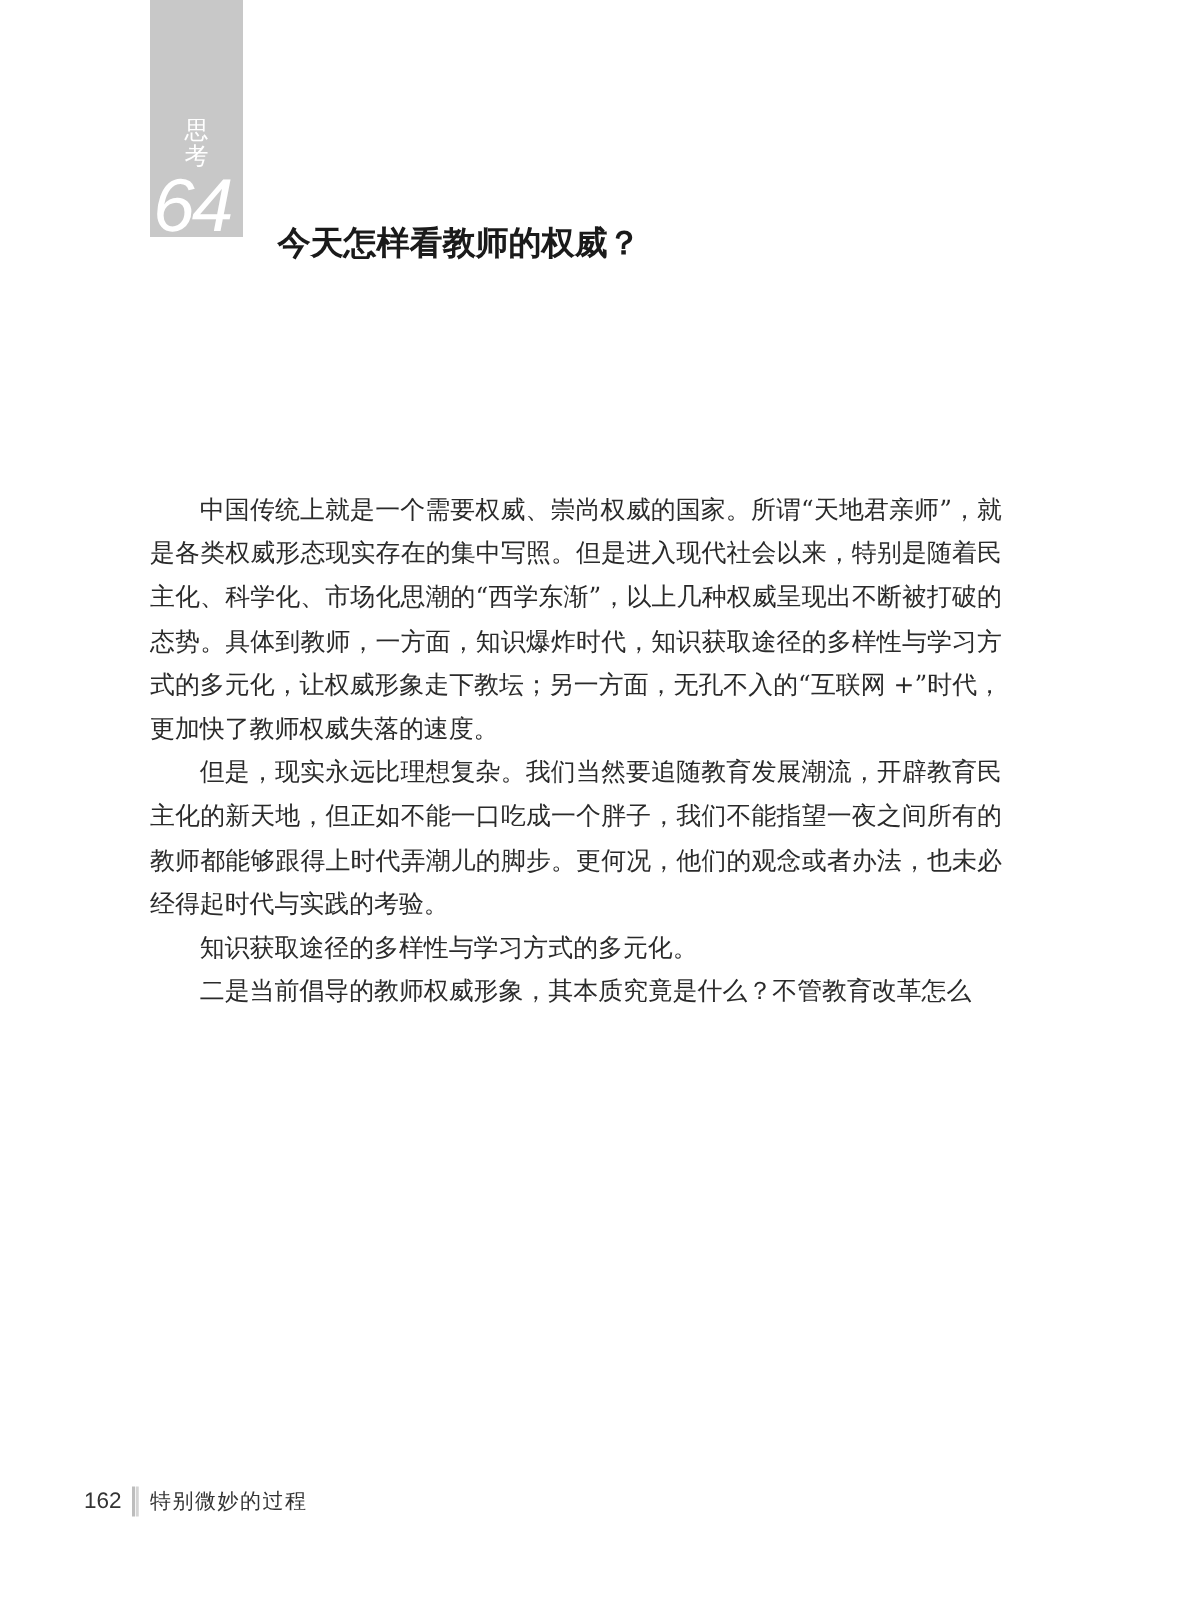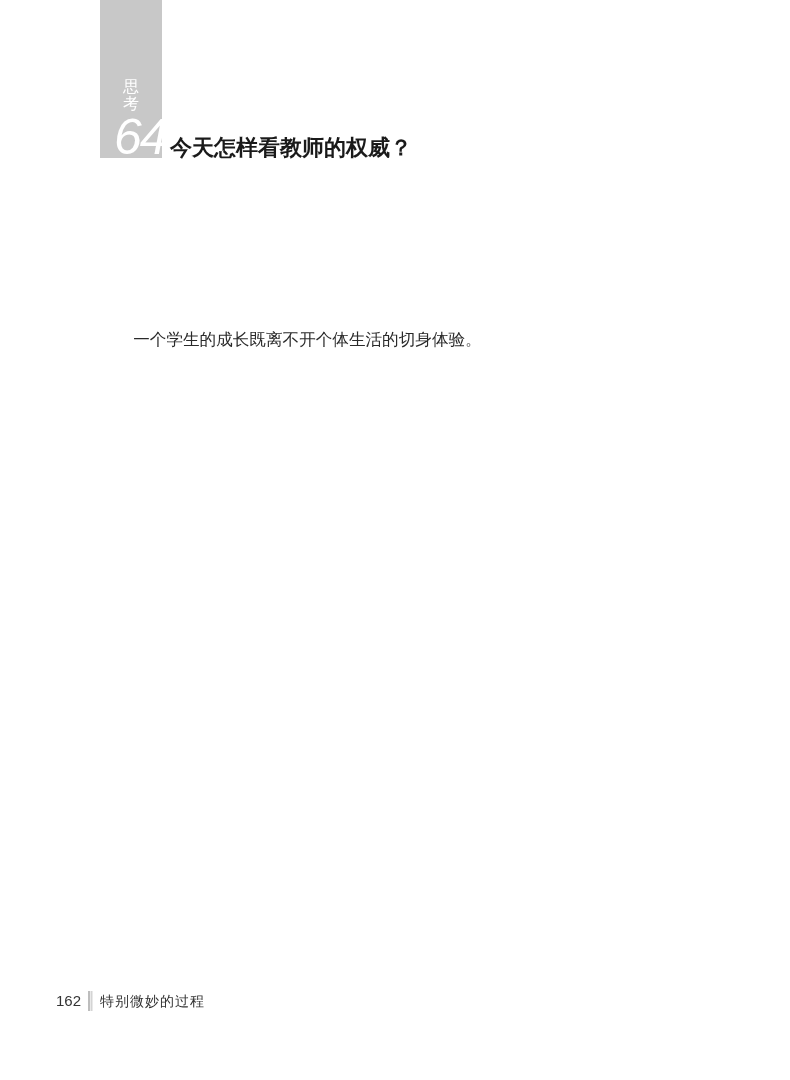--- a/index.html
+++ b/index.html
@@ -30,21 +30,21 @@
       text-align: center;
       color: #ffffff;
       font-family: "DejaVu Sans", "Liberation Sans", sans-serif;
       font-size: 16px;
       line-height: 17px;
     }
     .chapter-tab .label.l1 { top: 78px; }
     .chapter-tab .label.l2 { top: 95px; }
     .chapter-tab .num {
       position: absolute;
-      left: 14px;
+      left: 2px;
       top: 112px;
       width: 60px;
       color: #ffffff;
       font-family: "Liberation Sans", "DejaVu Sans", sans-serif;
       font-style: italic;
       font-size: 50px;
       line-height: 50px;
       letter-spacing: -2px;
     }
     .title {
@@ -107,23 +107,26 @@
   </style>
 </head>
 <body>
 
 <div class="chapter-tab">
   <div class="label l1">思</div>
   <div class="label l2">考</div>
   <div class="num">64</div>
 </div>
 
-<h1 class="title" style="margin:0;">今天怎样看教师的权威？</h1>
+<h1 class="title" style="margin:15px;">今天怎样看教师的权威？</h1>
 
 <div class="body-text">
-  <p>一个学生的成长既离不开个体生活的切身体验。</p>
+  <p>中国传统上就是一个需要权威、崇尚权威的国家。所谓“天地君亲师”，就是各类权威形态现实存在的集中写照。但是进入现代社会以来，特别是随着民主化、科学化、市场化思潮的“西学东渐”，以上几种权威呈现出不断被打破的态势。具体到教师，一方面，知识爆炸时代，知识获取途径的多样性与学习方式的多元化，让权威形象走下教坛；另一方面，无孔不入的“互联网 +”时代，更加快了教师权威失落的速度。</p>
+  <p>但是，现实永远比理想复杂。我们当然要追随教育发展潮流，开辟教育民主化的新天地，但正如不能一口吃成一个胖子，我们不能指望一夜之间所有的教师都能够跟得上时代弄潮儿的脚步。更何况，他们的观念或者办法，也未必经得起时代与实践的考验。</p>
+  <p>知识获取途径的多样性与学习方式的多元化。</p>
+  <p>二是当前倡导的教师权威形象，其本质究竟是什么？不管教育改革怎么</p>
 </div>
 
 <div class="footer">
   <span class="page-num">162</span>
   <span class="divider"></span>
   <span class="book-title">特别微妙的过程</span>
 </div>
 
 </body></html>

